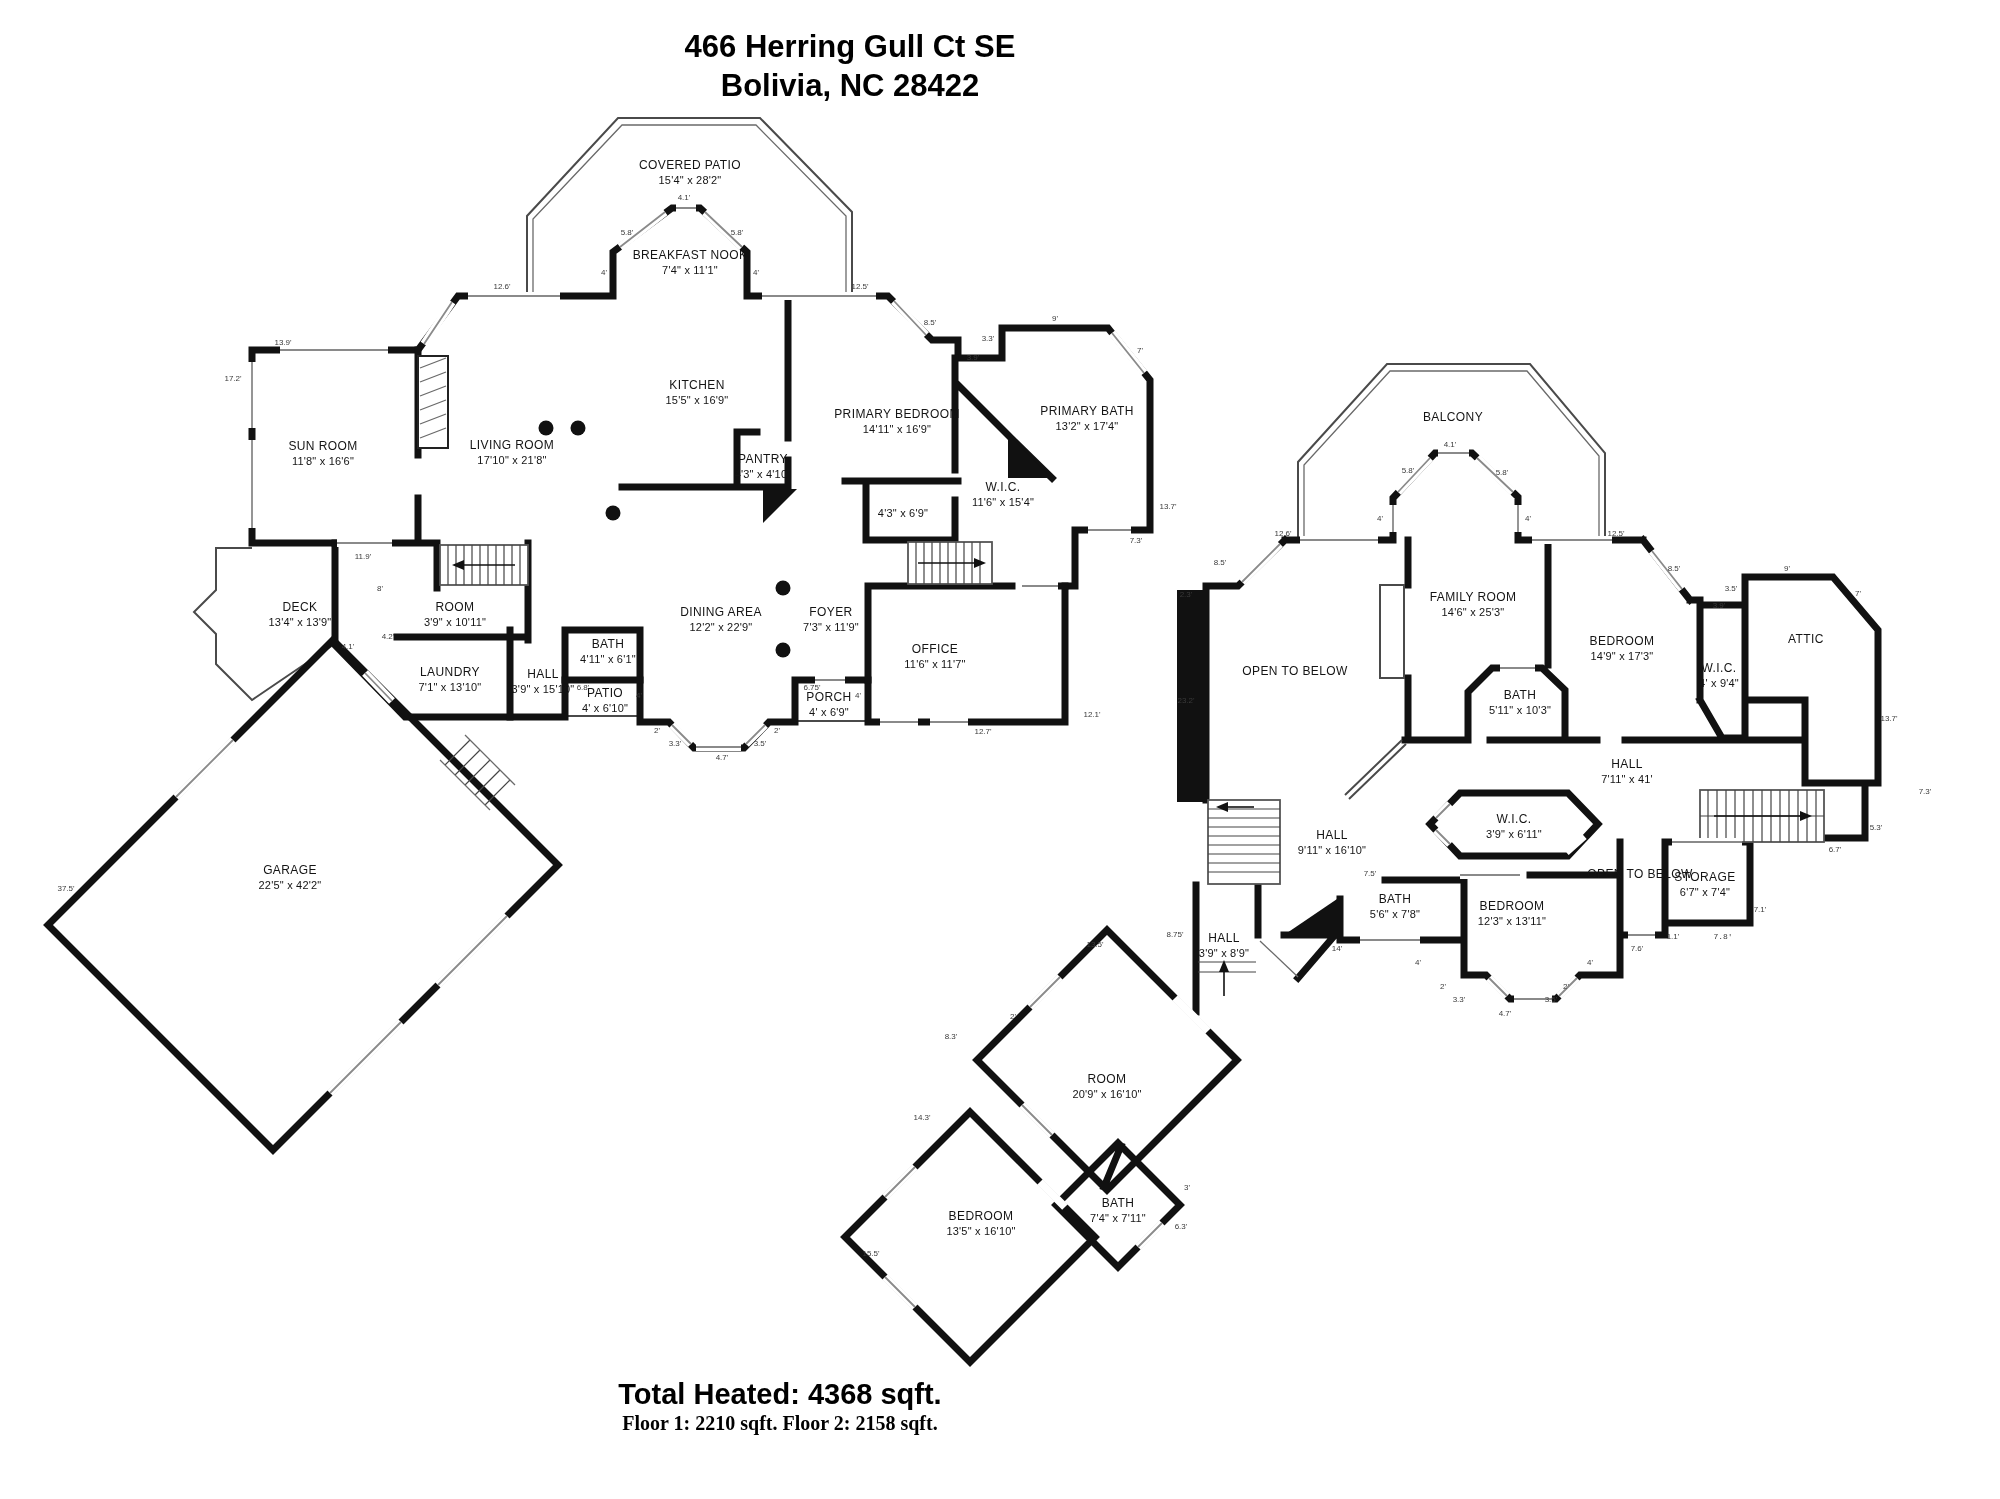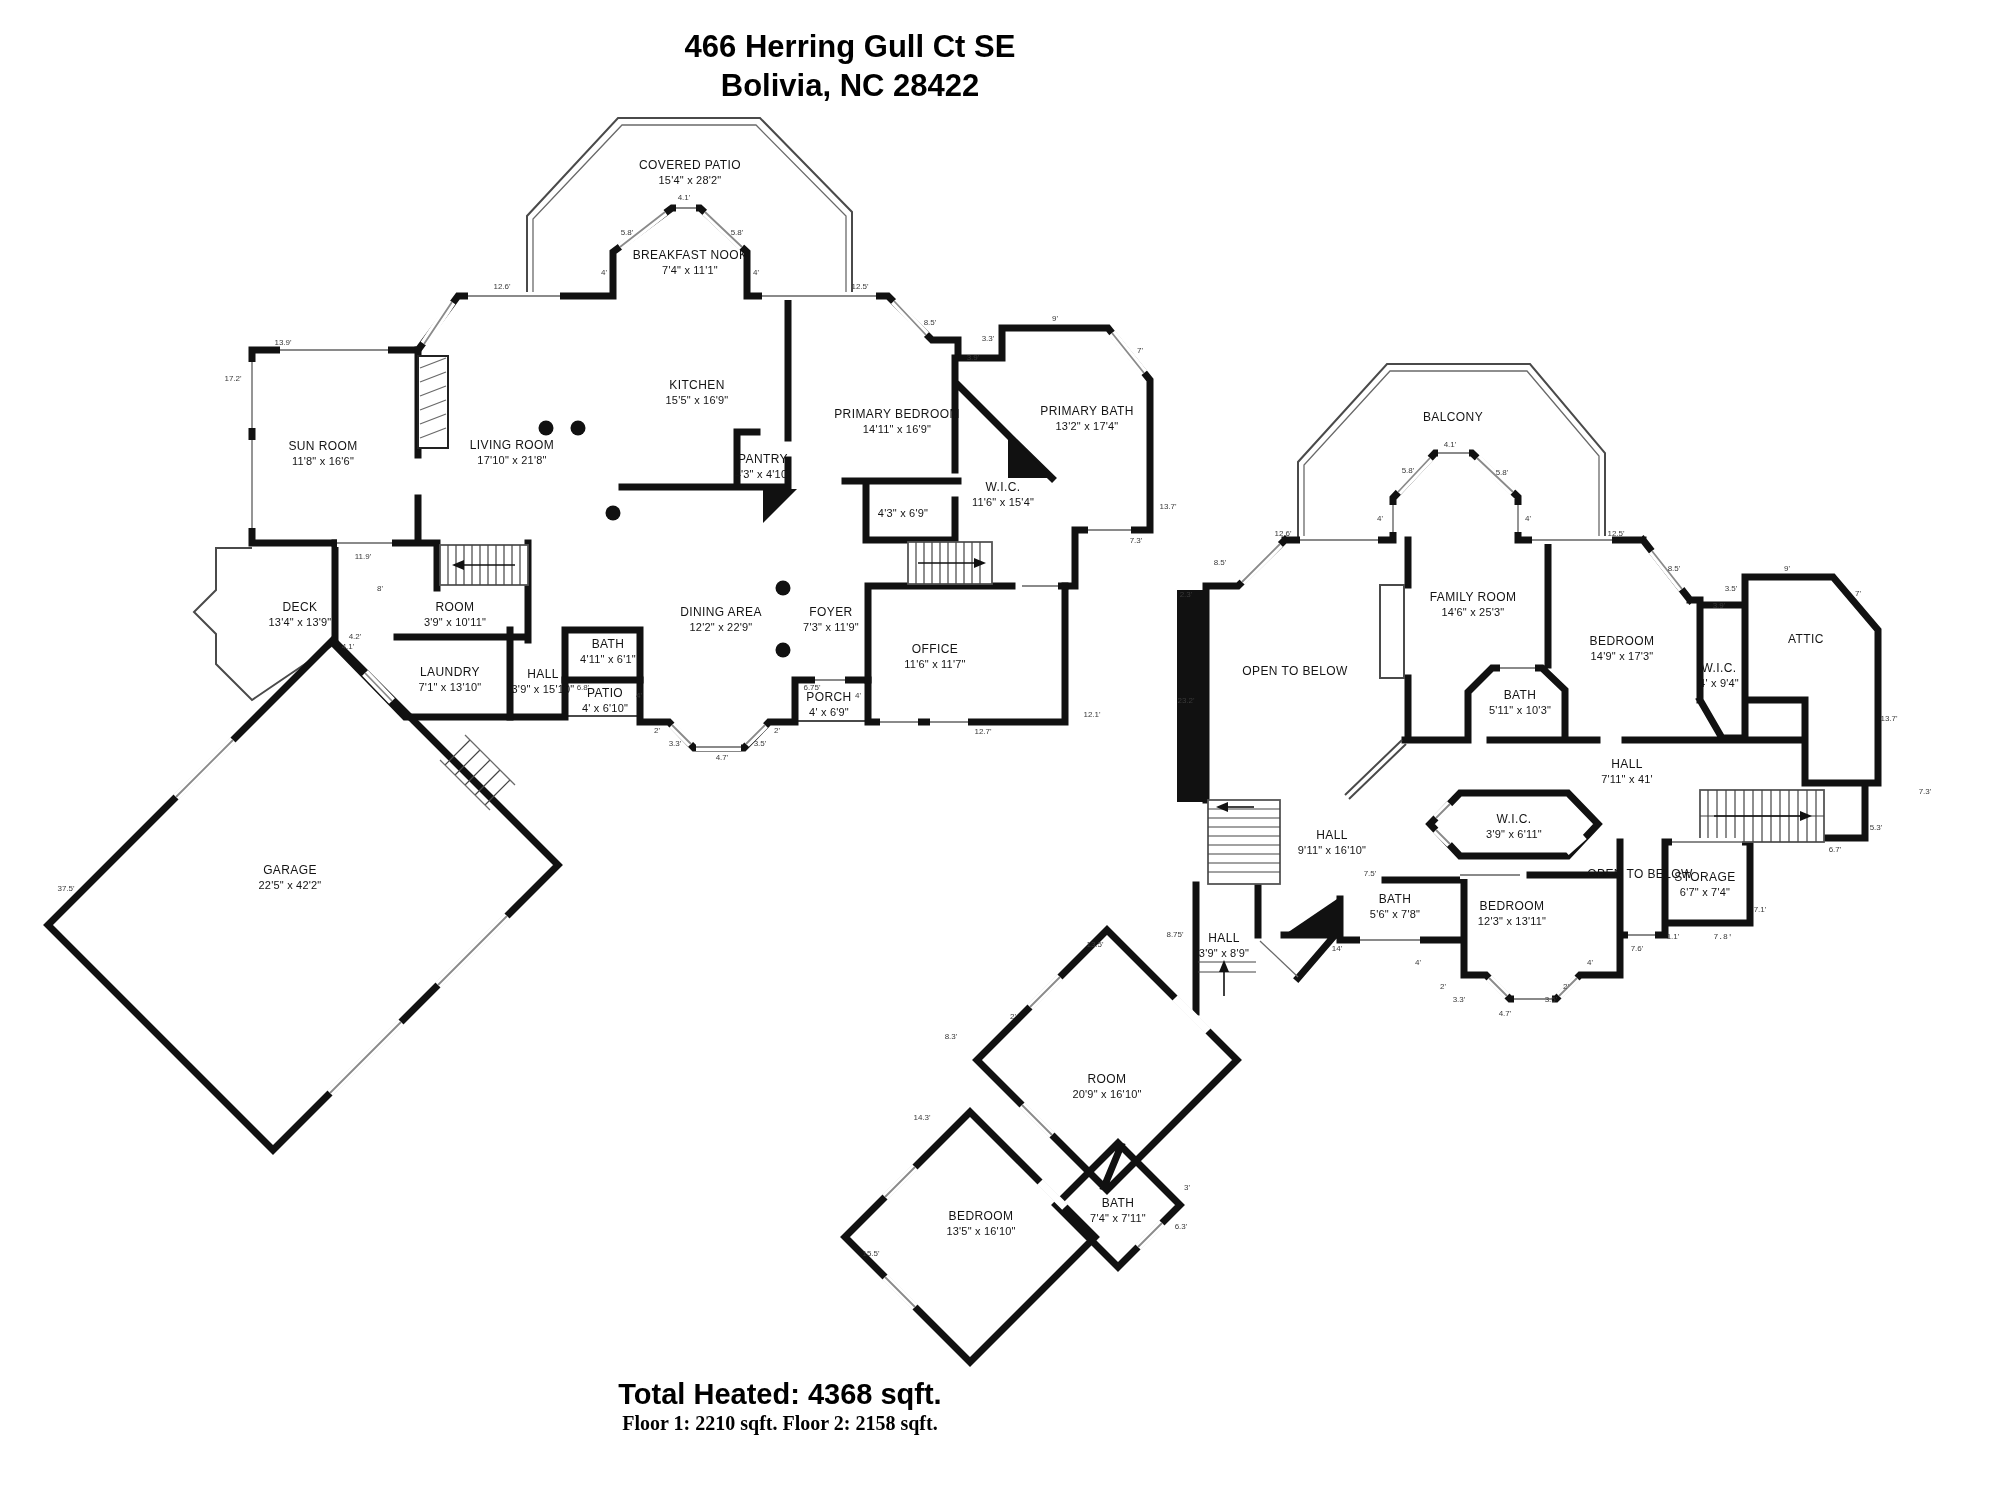--- a/index.html
+++ b/index.html
@@ -366,21 +366,21 @@
       <div class="dim-label" style="left: 233px; top: 378px;">17.2'</div>
       <div class="dim-label" style="left: 1055px; top: 318px;">9'</div>
       <div class="dim-label" style="left: 988px; top: 338px;">3.3'</div>
       <div class="dim-label" style="left: 973px; top: 357px;">3.9'</div>
       <div class="dim-label" style="left: 1140px; top: 350px;">7'</div>
       <div class="dim-label" style="left: 1168px; top: 506px;">13.7'</div>
       <div class="dim-label" style="left: 1136px; top: 540px;">7.3'</div>
       <div class="dim-label" style="left: 363px; top: 556px;">11.9'</div>
       <div class="dim-label" style="left: 380px; top: 588px;">8'</div>
       <div class="dim-label" style="left: 348px; top: 646px;">4.1'</div>
-      <div class="dim-label" style="left: 355px; top: 636px;">4.2'</div>
+      <div class="dim-label" style="left: 388px; top: 636px;">4.2'</div>
       <div class="dim-label" style="left: 583px; top: 687px;">6.8'</div>
       <div class="dim-label" style="left: 639px; top: 695px;">4'</div>
       <div class="dim-label" style="left: 657px; top: 730px;">2'</div>
       <div class="dim-label" style="left: 777px; top: 730px;">2'</div>
       <div class="dim-label" style="left: 675px; top: 743px;">3.3'</div>
       <div class="dim-label" style="left: 760px; top: 743px;">3.5'</div>
       <div class="dim-label" style="left: 722px; top: 757px;">4.7'</div>
       <div class="dim-label" style="left: 812px; top: 687px;">6.75'</div>
       <div class="dim-label" style="left: 858px; top: 695px;">4'</div>
       <div class="dim-label" style="left: 983px; top: 731px;">12.7'</div>

